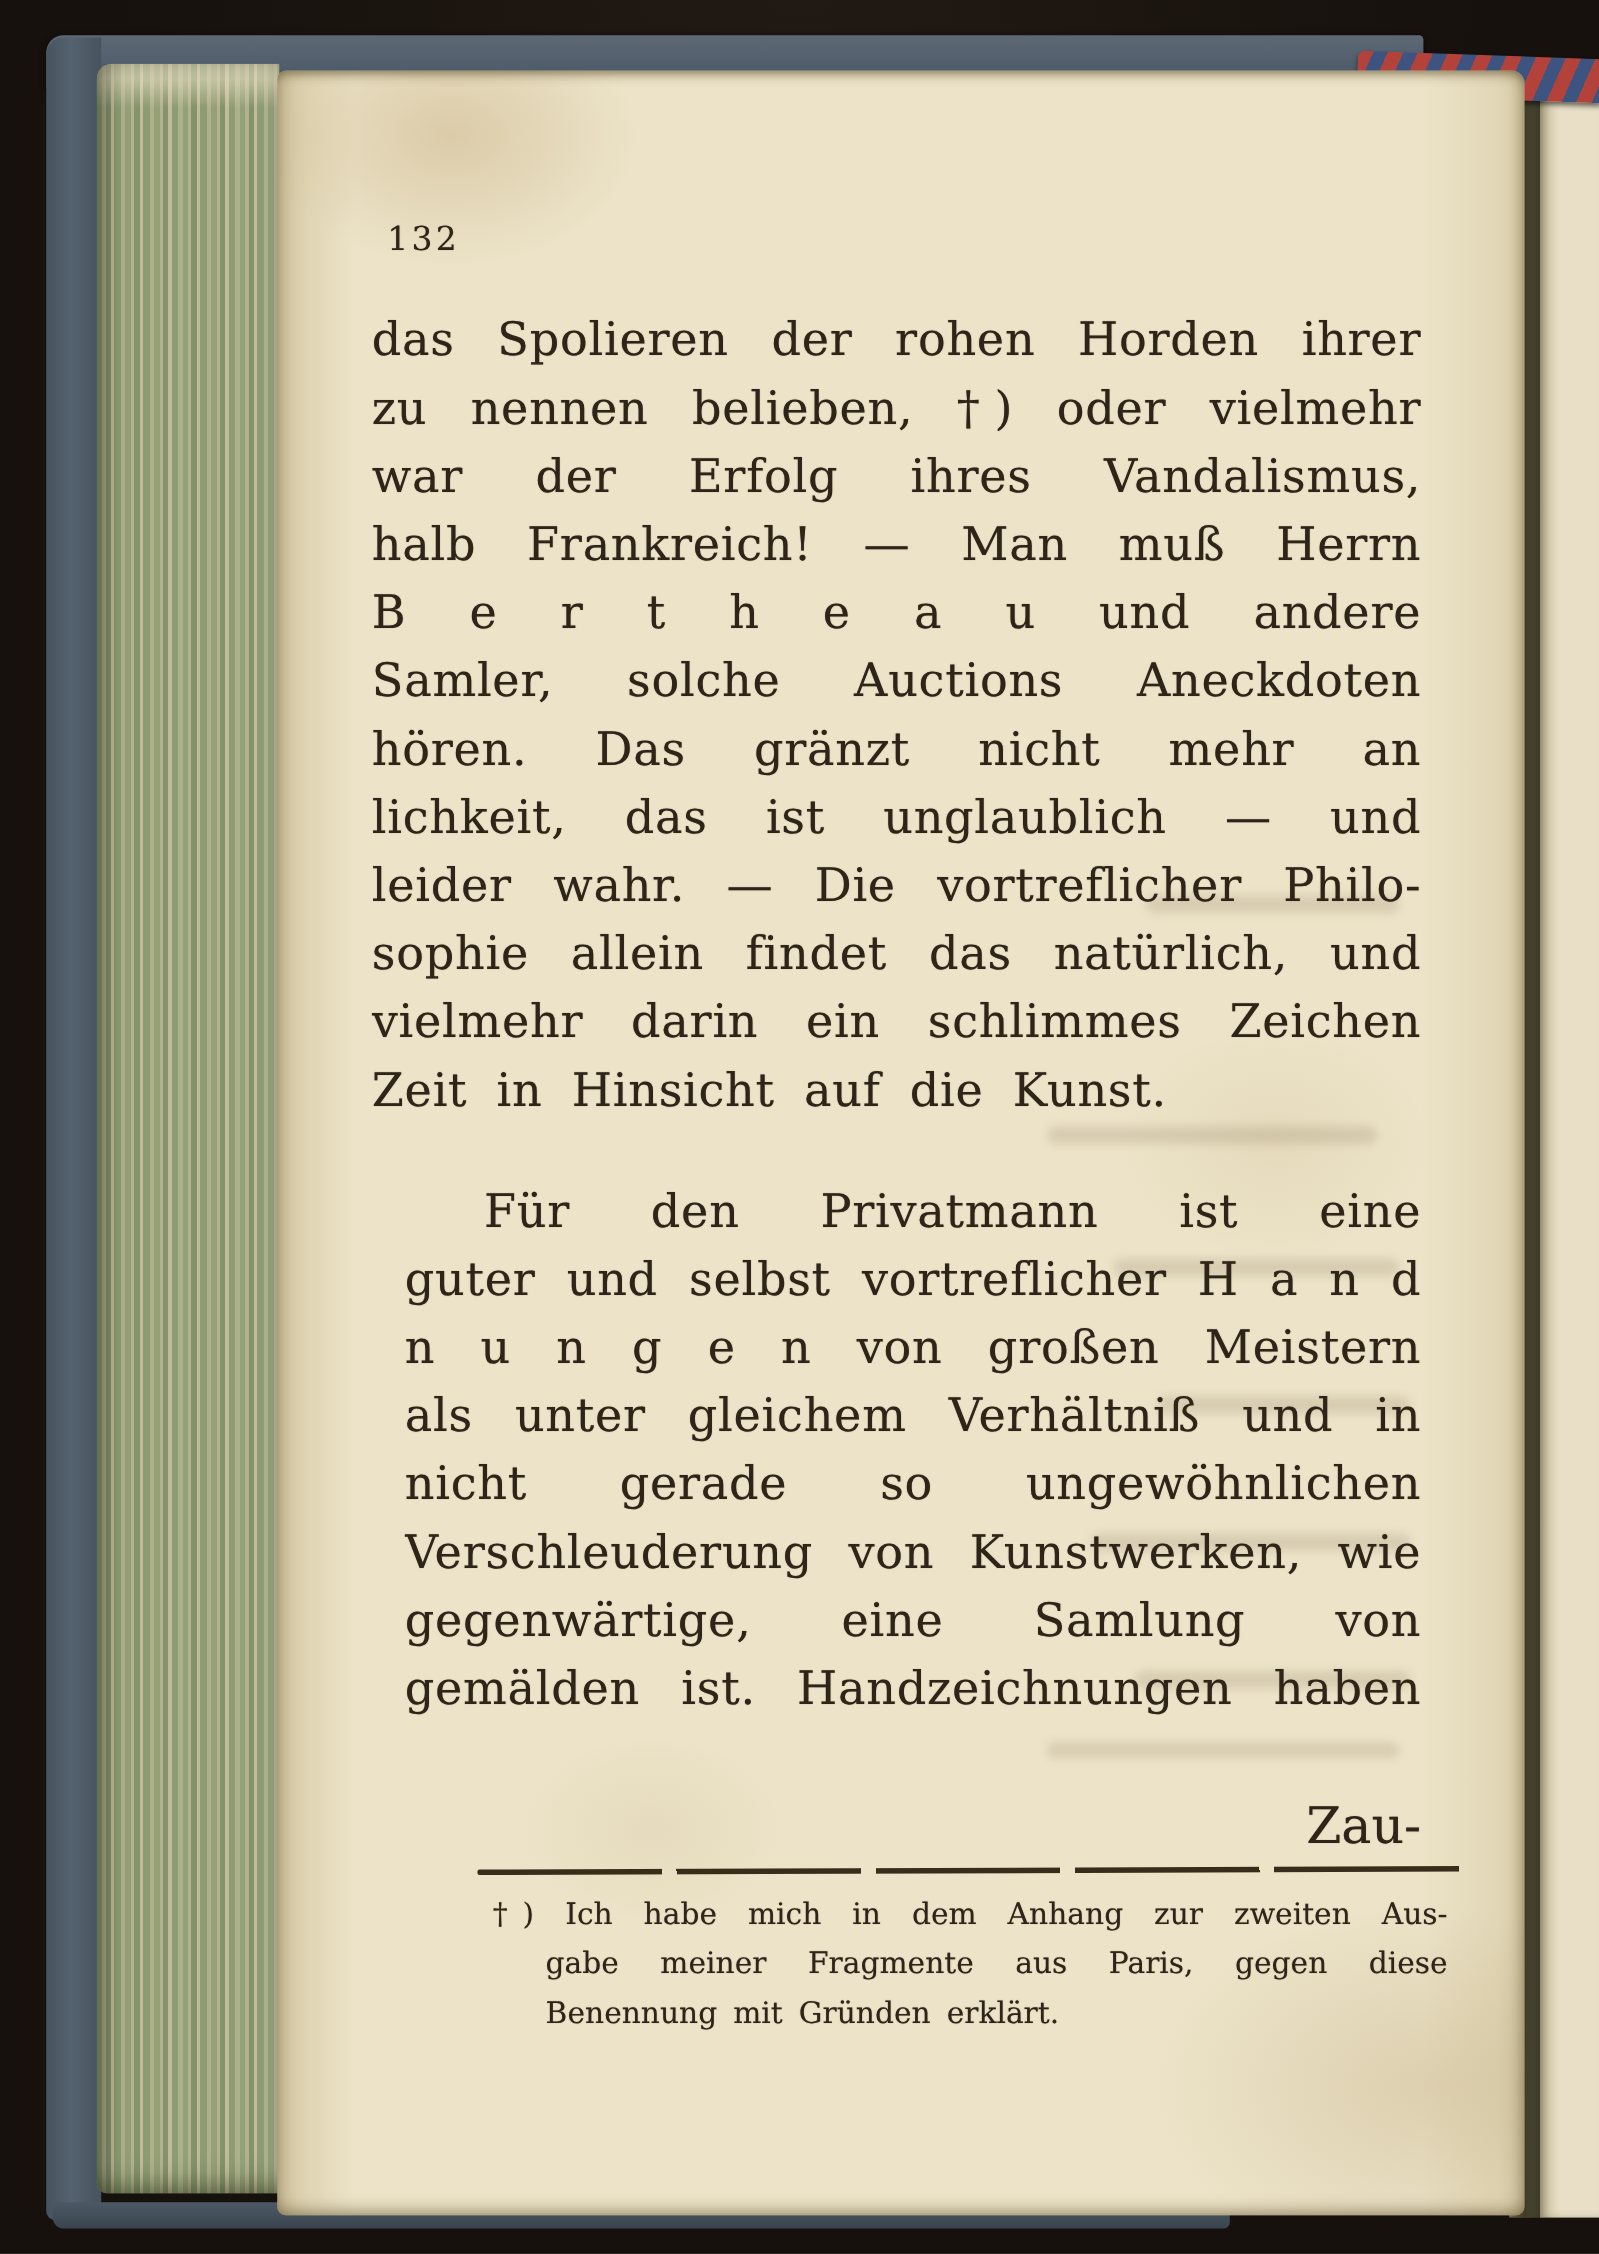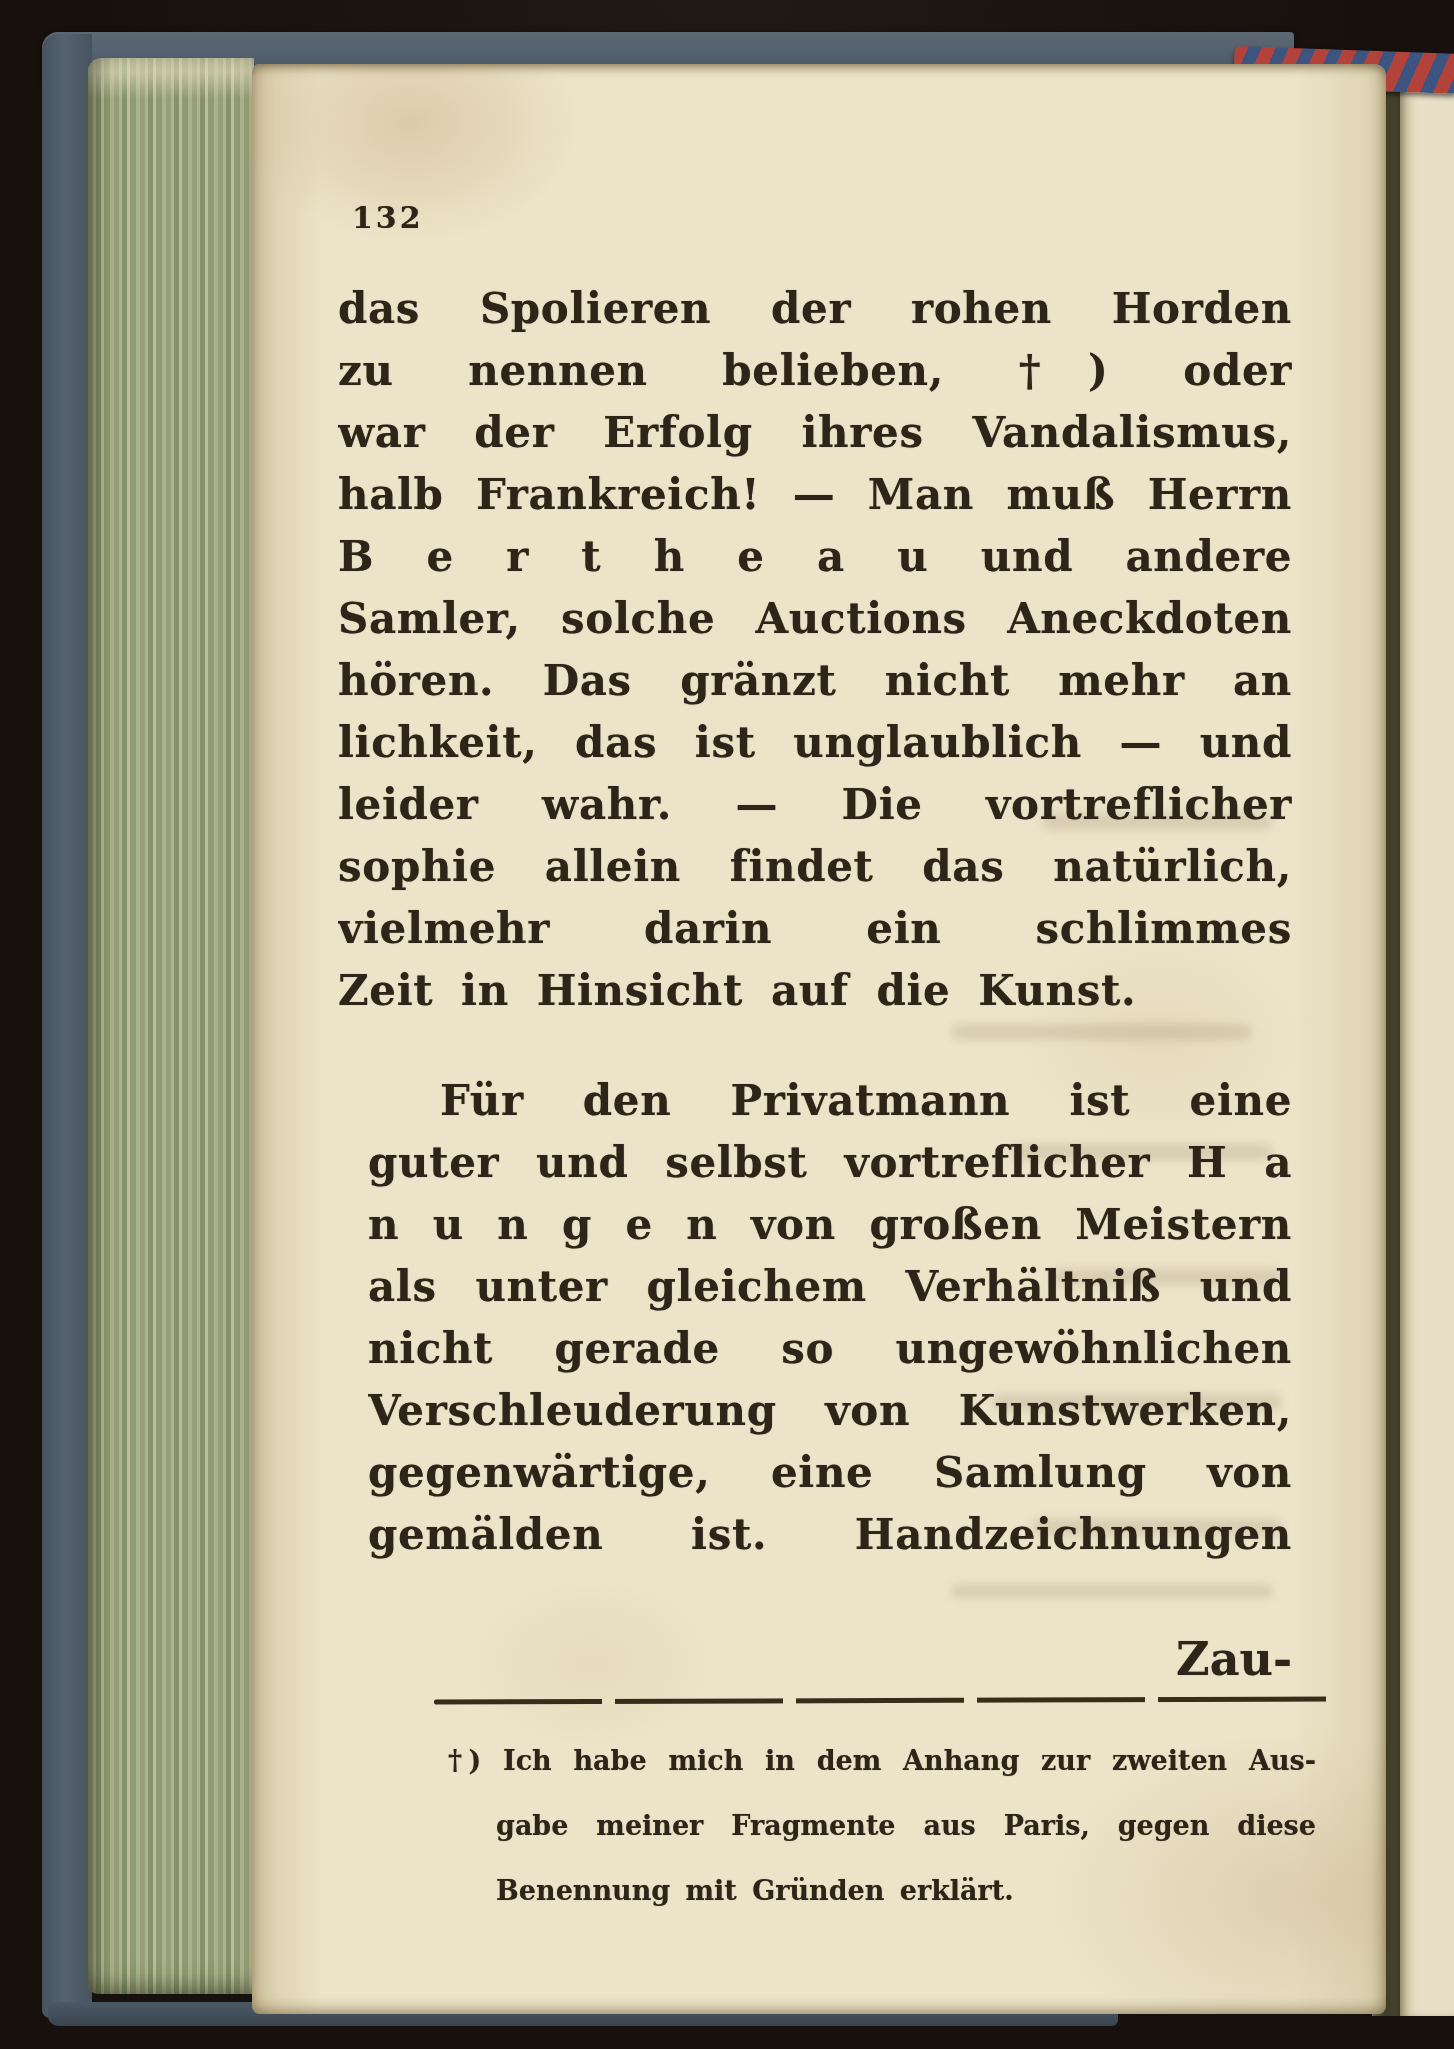--- a/index.html
+++ b/index.html
@@ -76,21 +76,21 @@
       linear-gradient(90deg,#d8cca8 0,#ece3c8 70px,#ece3c8 1040px,#ded3b1 1134px),
       #ece3c8;
     border-radius:8px 12px 8px 8px;
     box-shadow:
       inset 0 7px 9px -4px rgba(95,78,42,.55),
       inset -9px 0 18px -7px rgba(95,78,42,.5),
       inset 0 -9px 16px -8px rgba(95,78,42,.55),
       inset 12px 0 22px -9px rgba(120,100,60,.4);
   }
 
-  .ink{color:#2e2418;font-weight:700;text-shadow:0 0 1px rgba(46,36,24,.45);}
+  .ink{color:#2e2418;font-weight:400;text-shadow:0 0 1px rgba(46,36,24,.45);}
 
   .pagenum{position:absolute;left:100px;top:136px;font-size:30px;letter-spacing:3px;}
 
   .body{position:absolute;left:86px;top:216px;width:954px;font-size:42px;word-spacing:.30em;letter-spacing:.015em;}
   .para{margin:0;}
   .para + .para{margin-top:48px;margin-left:30px;}
   .line{
     height:62px;line-height:58px;
     text-align:justify;text-align-last:justify;text-justify:inter-word;
     overflow:hidden;white-space:normal;
@@ -99,21 +99,21 @@
   .line.indent{padding-left:72px;}
 
   .catchword{position:absolute;left:86px;top:1568px;width:954px;text-align:right;font-size:46px;}
 
   .fnrule{
     position:absolute;left:182px;top:1634px;width:898px;height:5px;
     background:repeating-linear-gradient(90deg,#382c1b 0 168px, rgba(56,44,27,0) 168px 181px);
     transform:rotate(-.2deg);border-radius:2px;
   }
   .footnote{position:absolute;left:196px;top:1654px;width:868px;font-size:27px;word-spacing:.22em;}
-  .fn-line{line-height:45px;text-align:justify;text-align-last:justify;overflow:hidden;margin-top:20px;}
+  .fn-line{line-height:45px;text-align:justify;text-align-last:justify;overflow:hidden;}
   .fn-line.cont{padding-left:48px;}
   .fn-line.last{text-align-last:left;}
 
   
   .ghost{position:absolute;background:rgba(118,102,74,.17);filter:blur(4px);border-radius:8px;}
   .g1{left:790px;top:750px;width:230px;height:16px;}
   .g2{left:700px;top:960px;width:300px;height:16px;}
   .g3{left:760px;top:1080px;width:260px;height:16px;}
   .g4{left:800px;top:1205px;width:230px;height:16px;}
   .g5{left:740px;top:1330px;width:290px;height:16px;}

